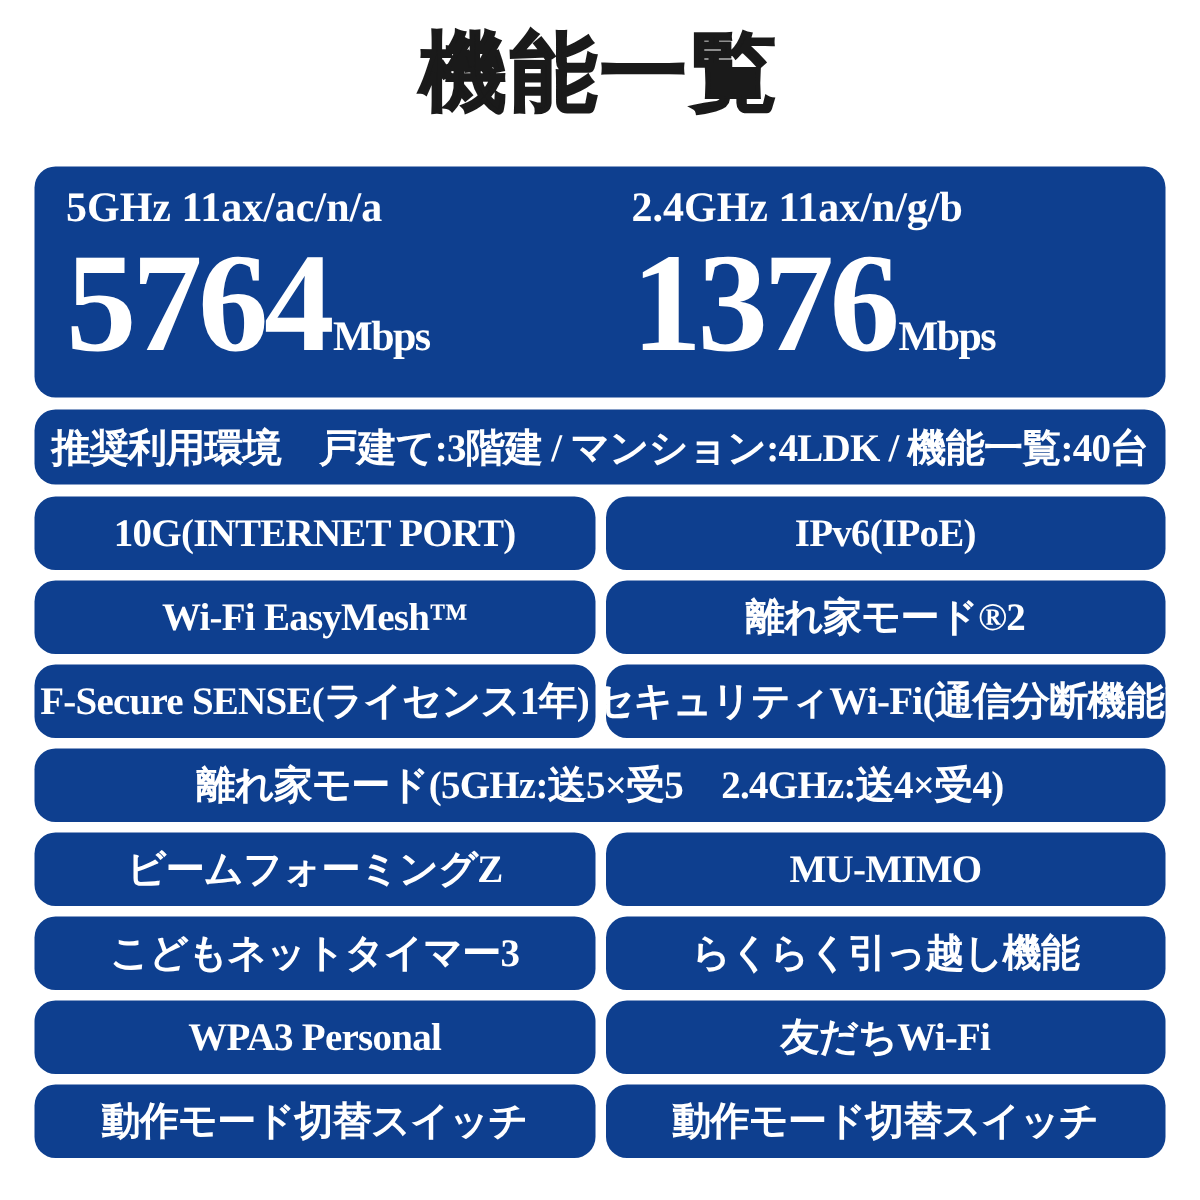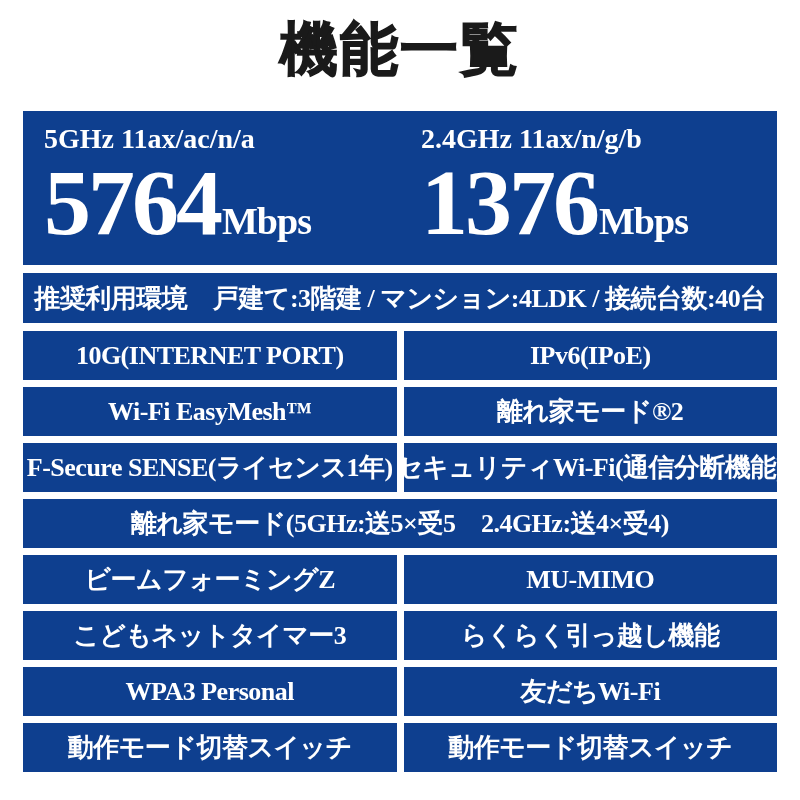--- a/index.html
+++ b/index.html
@@ -1,21 +1,21 @@
 <!DOCTYPE html>
 <html style="--color-panel-blue: #0e3f8f; --color-text-white: #ffffff; --color-title-black: #1a1a1a; --color-background: #ffffff;"><head>
 <meta charset="utf-8">
 <style>
   :root{
     --color-panel-blue:#0e3f8f;
     --color-text-white:#ffffff;
     --color-title-black:#1a1a1a;
     --color-background:#ffffff;
   }
-  *{margin:0;padding:0;box-sizing:border-box;}
+  *{margin:0;padding:0;box-sizing:border-box;border-radius:14px;}
   html,body{
     width:800px;height:800px;
     background:var(--color-background);
     font-family:"Liberation Sans","DejaVu Sans",sans-serif;
     overflow:hidden;
   }
   .page{width:800px;height:800px;padding-top:20px;}
   .title{
     text-align:center;
     font-size:58px;
@@ -48,21 +48,21 @@
     margin-top:0px;
   }
   .speed-number{
     font-size:94px;
     font-weight:bold;
     line-height:1.0;
     letter-spacing:-3px;
     white-space:nowrap;
   }
   .speed-unit{
-    font-size:38px;
+    font-size:28px;
     font-weight:bold;
     letter-spacing:-1px;
     margin-left:2px;
     white-space:nowrap;
   }
   .env-bar{
     margin-top:8px;
     height:50px;
     background:var(--color-panel-blue);
     color:var(--color-text-white);
@@ -119,21 +119,21 @@
       <div class="speed-col">
         <div class="speed-label">2.4GHz 11ax/n/g/b</div>
         <div class="speed-value-row">
           <span class="speed-number">1376</span>
           <span class="speed-unit">Mbps</span>
         </div>
       </div>
     </div>
 
     <div class="env-bar">
-      <span>推奨利用環境　戸建て:3階建 / マンション:4LDK / 接続台数:40台</span>
+      <span>推奨利用環境　戸建て:3階建 / マンション:4LDK / 機能一覧:40台</span>
     </div>
 
     <div class="feature-grid">
 
       <div class="feature-row">
         <div class="feature-cell">10G(INTERNET PORT)</div>
         <div class="feature-cell">IPv6(IPoE)</div>
       </div>
 
       <div class="feature-row">

